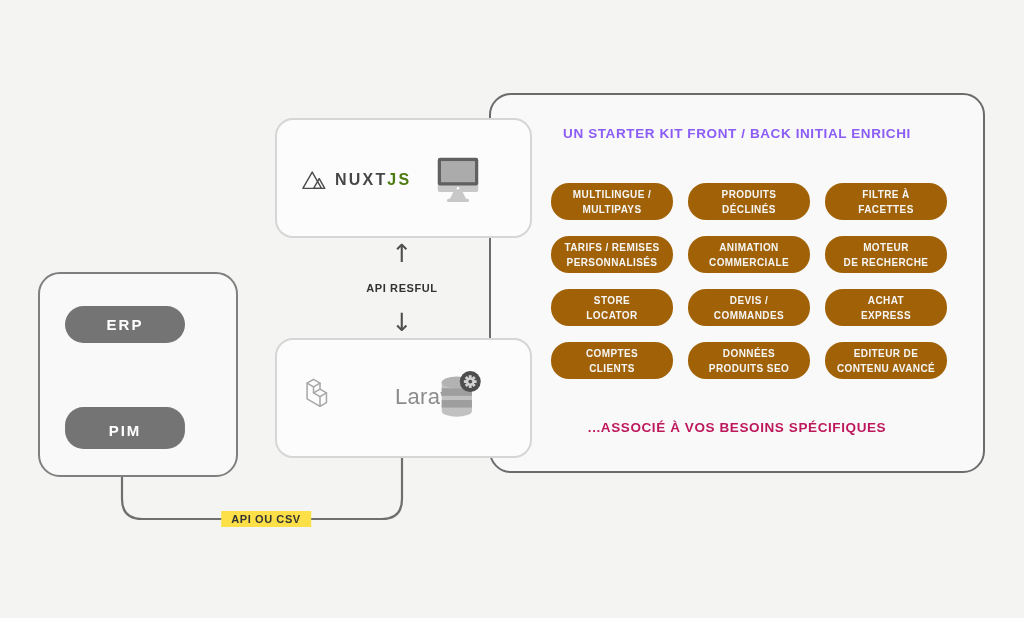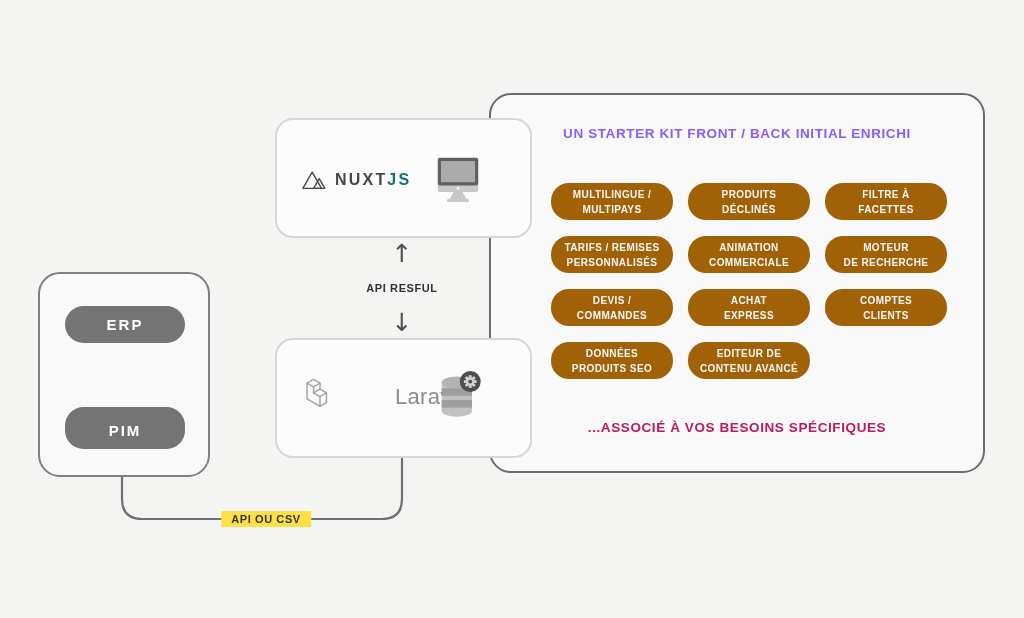--- a/index.html
+++ b/index.html
@@ -2,21 +2,21 @@
 <html><head>
 <meta charset="utf-8">
 <style>
   html,body{margin:0;padding:0;}
   .stage{
     position:relative;width:1024px;height:618px;background:#f4f4f3;
     overflow:hidden;font-family:"Liberation Sans",sans-serif;
   }
   
   .sources-box{
-    position:absolute;left:38px;top:272px;width:172px;height:205px;
+    position:absolute;left:38px;top:272px;width:200px;height:205px;
     background:#f9f9f9;border:2px solid #7f7f7f;border-radius:22px;box-sizing:border-box;z-index:2;
   }
   .source-pill{
     position:absolute;left:25px;width:120px;height:37px;border-radius:19px;
     background:#747474;color:#ffffff;font-size:15px;font-weight:bold;letter-spacing:2px;
     display:flex;align-items:center;justify-content:center;
   }
   .source-pill:nth-of-type(1){top:32px;}
   .source-pill:nth-of-type(2){top:85px;margin-top:48px;}
   .source-pill:nth-of-type(3){top:138px;}
@@ -47,21 +47,21 @@
   
   .card{
     position:absolute;left:275px;width:257px;height:120px;
     background:#fcfcfc;border:2px solid #d6d6d6;border-radius:18px;box-sizing:border-box;z-index:2;
   }
   .card.frontend{top:118px;}
   .card.backend{top:338px;}
   .nuxt-logo{position:absolute;left:24px;top:48px;}
   .nuxt-text{position:absolute;left:58px;top:51px;font-size:16px;font-weight:bold;letter-spacing:2.2px;}
   .nuxt-text .primary{color:#474747;}
-  .nuxt-text .secondary{color:#0f766e;}
+  .nuxt-text .secondary{color:#4d7c0f;}
   .monitor-icon{position:absolute;left:157px;top:36px;}
   .laravel-logo{position:absolute;left:29px;top:38px;}
   .laravel-text{position:absolute;left:70px;top:44px;font-size:22px;font-weight:500;color:#8c8c8c;letter-spacing:.3px;margin-left:48px;}
   .db-icon{position:absolute;left:158px;top:26px;}
   
   .api-link{
     position:absolute;left:342px;top:243px;width:120px;height:90px;z-index:0;
     display:flex;flex-direction:column;align-items:center;justify-content:space-between;
   }
   .api-arrow{font-family:"DejaVu Sans",sans-serif;font-size:25px;line-height:.85;color:#4f4f4f;}
@@ -155,20 +155,22 @@
       <div class="feature-pill">PRODUITS
 DÉCLINÉS</div>
       <div class="feature-pill">FILTRE À
 FACETTES</div>
       <div class="feature-pill">TARIFS / REMISES
 PERSONNALISÉS</div>
       <div class="feature-pill">ANIMATION
 COMMERCIALE</div>
       <div class="feature-pill">MOTEUR
 DE RECHERCHE</div>
+      <div class="feature-pill">STORE
+LOCATOR</div>
       <div class="feature-pill">DEVIS /
 COMMANDES</div>
       <div class="feature-pill">ACHAT
 EXPRESS</div>
       <div class="feature-pill">COMPTES
 CLIENTS</div>
       <div class="feature-pill">DONNÉES
 PRODUITS SEO</div>
       <div class="feature-pill">EDITEUR DE
 CONTENU AVANCÉ</div>

